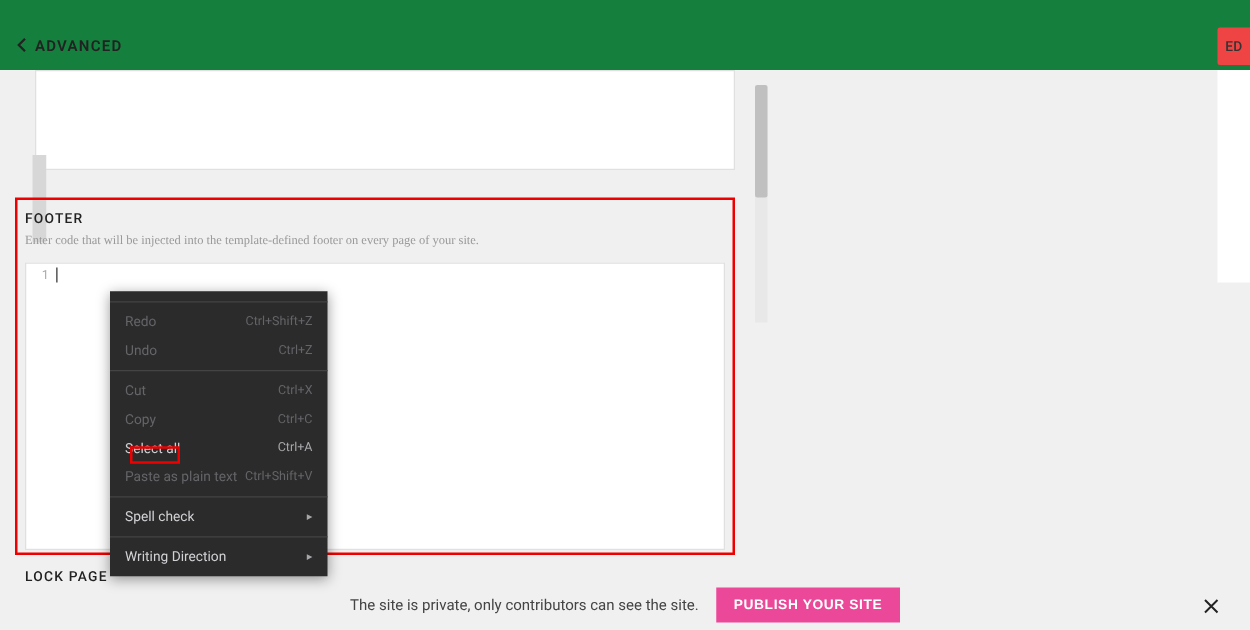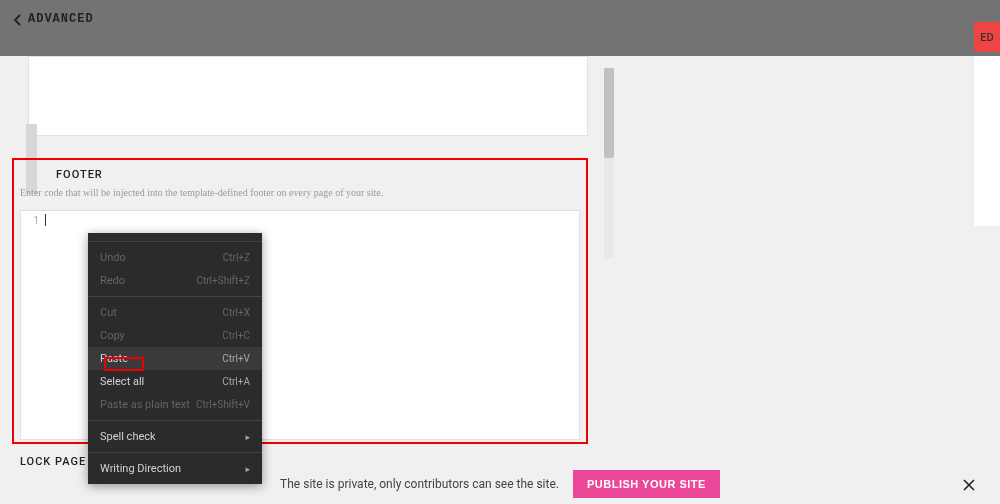--- a/index.html
+++ b/index.html
@@ -6,25 +6,24 @@
     body {
       font-family: -apple-system, BlinkMacSystemFont, "Segoe UI", Roboto, Arial, sans-serif;
       background: #f0f0f0;
       width: 1000px;
       height: 504px;
       overflow: hidden;
       position: relative;
     }
     .header {
       display: flex;
-      align-items: flex-start;
+      align-items: flex-end;
       padding: 12px 10px;
-      background: #737373;
+      background: #15803d;
       height: 56px;
-      font-family: Liberation Mono, monospace;
     }
     .back-icon {
       width: 16px;
       height: 16px;
       display: inline-flex;
       align-items: center;
       justify-content: center;
       margin-right: 2px;
     }
     .header-title {
@@ -90,21 +89,20 @@
       left: 20px;
       top: 168px;
       width: 560px;
     }
     .footer-label {
       font-size: 11px;
       letter-spacing: 1px;
       color: #222;
       margin-bottom: 6px;
       font-weight: 500;
-      margin-left: 36px;
     }
     .footer-desc {
       font-size: 10px;
       color: #999;
       margin-bottom: 12px;
       font-family: Liberation Serif, serif;
     }
     .footer-editor {
       background: #fff;
       height: 230px;
@@ -260,39 +258,35 @@
   </div>
 </div>
 
 <div class="red-box"></div>
 
 <div class="lock-page">LOCK PAGE</div>
 
 <div class="context-menu" id="ctx-menu">
     <div class="menu-separator"></div>
     <div class="menu-item disabled">
+      <span class="menu-label">Redo</span>
+      <span class="menu-shortcut">Ctrl+Shift+Z</span>
+    </div>
+    <div class="menu-item disabled">
       <span class="menu-label">Undo</span>
       <span class="menu-shortcut">Ctrl+Z</span>
     </div>
-    <div class="menu-item disabled">
-      <span class="menu-label">Redo</span>
-      <span class="menu-shortcut">Ctrl+Shift+Z</span>
-    </div>
     <div class="menu-separator"></div>
     <div class="menu-item disabled">
       <span class="menu-label">Cut</span>
       <span class="menu-shortcut">Ctrl+X</span>
     </div>
     <div class="menu-item disabled">
       <span class="menu-label">Copy</span>
       <span class="menu-shortcut">Ctrl+C</span>
-    </div>
-    <div class="menu-item highlighted">
-      <span class="menu-label">Paste</span>
-      <span class="menu-shortcut">Ctrl+V</span>
     </div>
     <div class="menu-item">
       <span class="menu-label">Select all</span>
       <span class="menu-shortcut">Ctrl+A</span>
     </div>
     <div class="menu-item disabled">
       <span class="menu-label">Paste as plain text</span>
       <span class="menu-shortcut">Ctrl+Shift+V</span>
     </div>
     <div class="menu-separator"></div>

